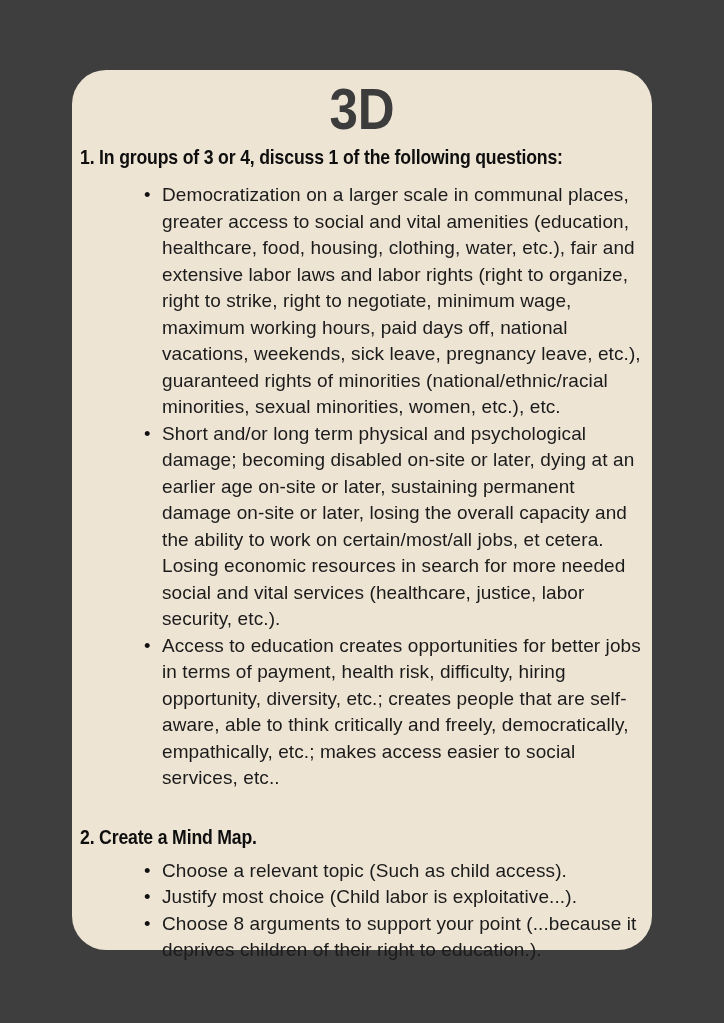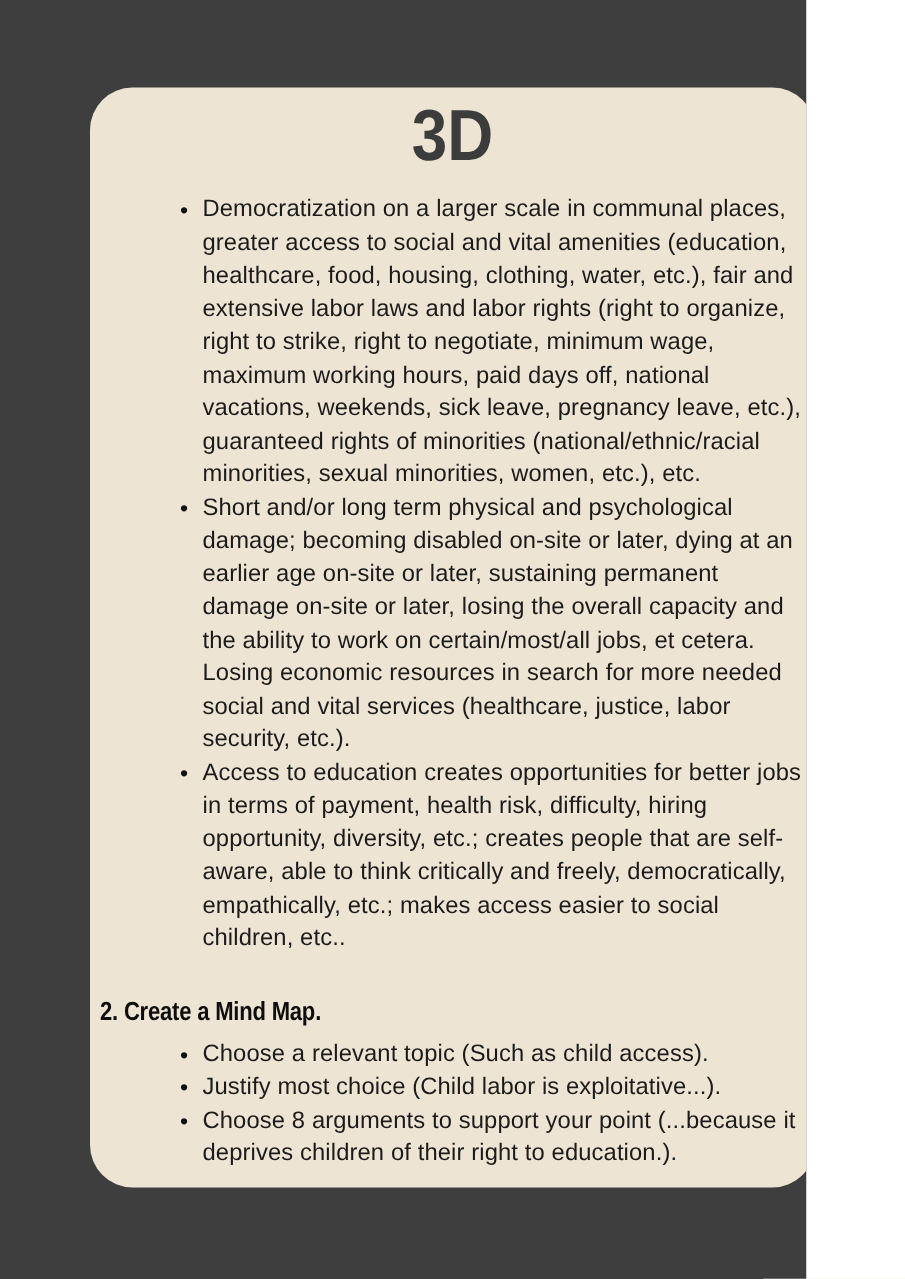--- a/index.html
+++ b/index.html
@@ -1,21 +1,21 @@
 <!DOCTYPE html>
 <html><head>
 <meta charset="utf-8">
 <style>
   * { margin: 0; padding: 0; box-sizing: border-box; }
   html, body { width: 724px; height: 1023px; }
   body { font-family: "Liberation Sans", sans-serif; }
 
   .page {
     position: relative;
-    width: 645px;
+    width: 724px;
     height: 1023px;
     background: #3E3E3E;
     overflow: hidden;
   }
 
   .card {
     position: absolute;
     left: 72px;
     top: 70px;
     width: 580px;
@@ -84,25 +84,28 @@
 </head>
 <body>
 
 <div class="page">
   <div class="card">
 
     <div class="title">
       <span class="squeeze">3D</span>
     </div>
 
+    <div class="section-heading heading-1">
+      <span class="squeeze">1. In groups of 3 or 4, discuss 1 of the following questions:</span>
+    </div>
 
     <ul class="bullets first">
       <li>Democratization on a larger scale in communal places, greater access to social and vital amenities (education, healthcare, food, housing, clothing, water, etc.), fair and extensive labor laws and labor rights (right to organize, right to strike, right to negotiate, minimum wage, maximum working hours, paid days off, national vacations, weekends, sick leave, pregnancy leave, etc.), guaranteed rights of minorities (national/ethnic/racial minorities, sexual minorities, women, etc.), etc.</li>
       <li>Short and/or long term physical and psychological damage; becoming disabled on-site or later, dying at an earlier age on-site or later, sustaining permanent damage on-site or later, losing the overall capacity and the ability to work on certain/most/all jobs, et cetera. Losing economic resources in search for more needed social and vital services (healthcare, justice, labor security, etc.).</li>
-      <li>Access to education creates opportunities for better jobs in terms of payment, health risk, difficulty, hiring opportunity, diversity, etc.; creates people that are self-aware, able to think critically and freely, democratically, empathically, etc.; makes access easier to social children, etc..</li>
+      <li>Access to education creates opportunities for better jobs in terms of payment, health risk, difficulty, hiring opportunity, diversity, etc.; creates people that are self-aware, able to think critically and freely, democratically, empathically, etc.; makes access easier to social services, etc..</li>
     </ul>
 
     <div class="section-heading heading-2">
       <span class="squeeze">2. Create a Mind Map.</span>
     </div>
 
     <ul class="bullets second">
       <li>Choose a relevant topic (Such as child access).</li>
       <li>Justify most choice (Child labor is exploitative...).</li>
       <li>Choose 8 arguments to support your point (...because it deprives children of their right to education.).</li>

